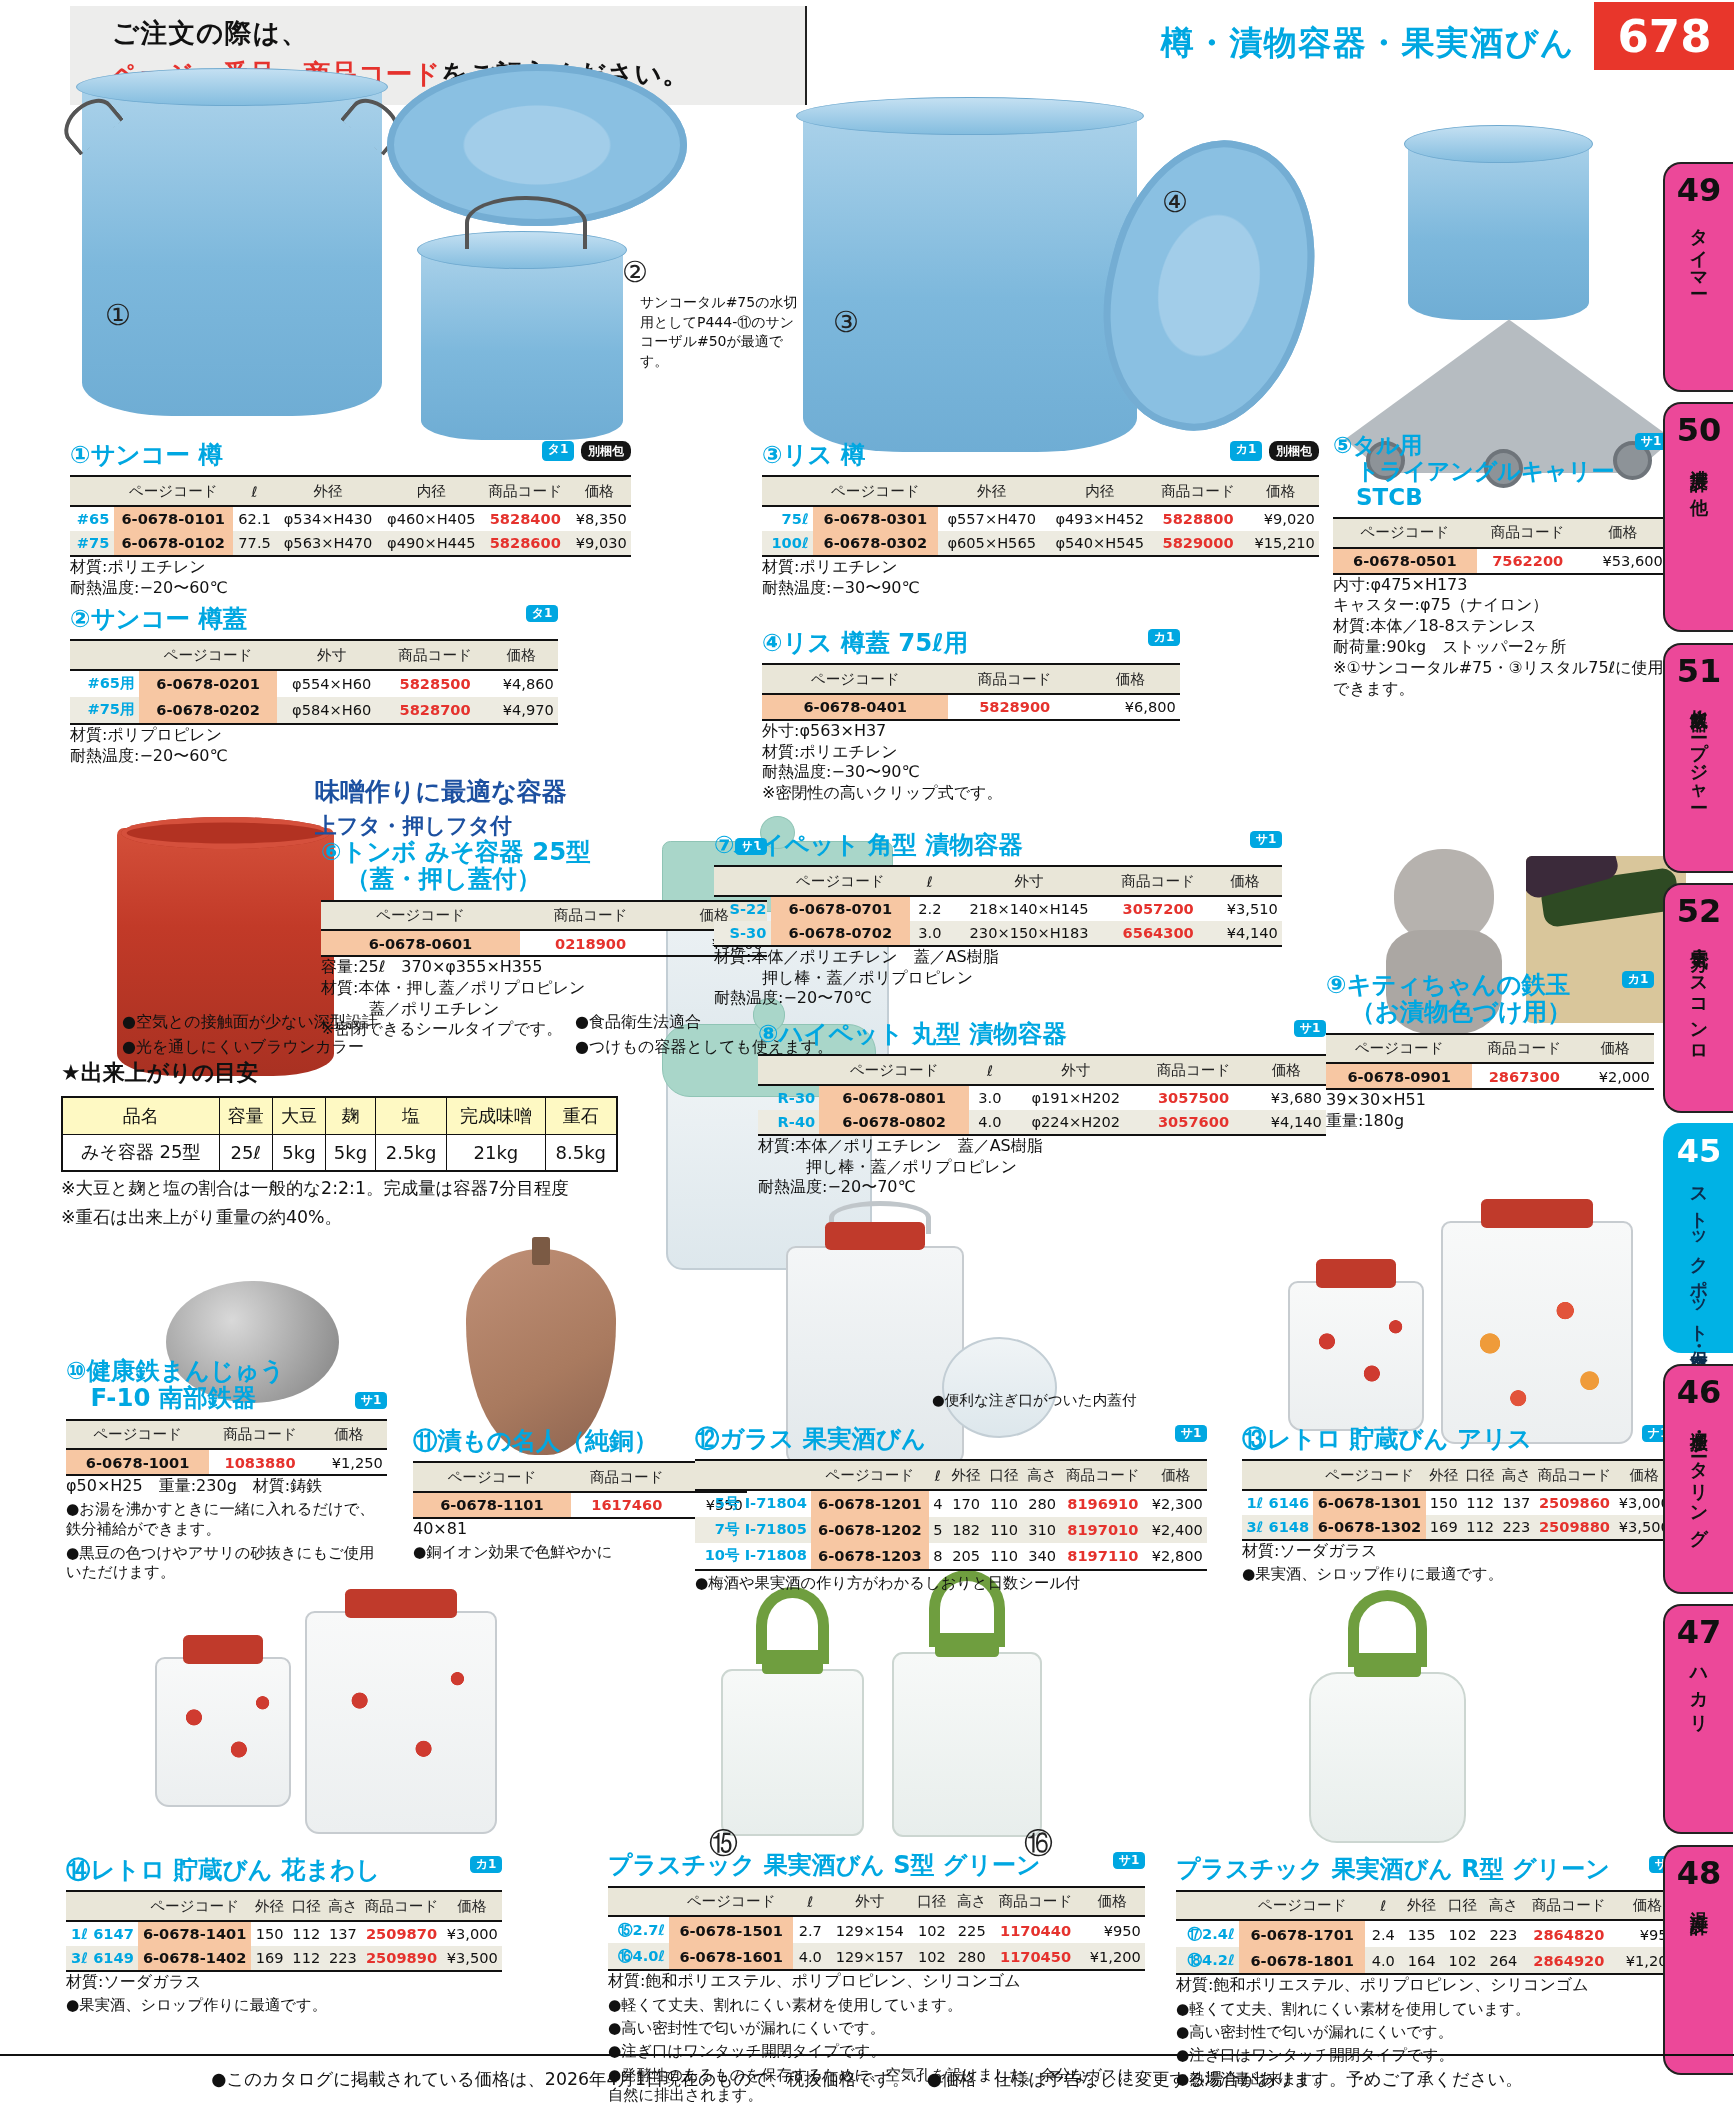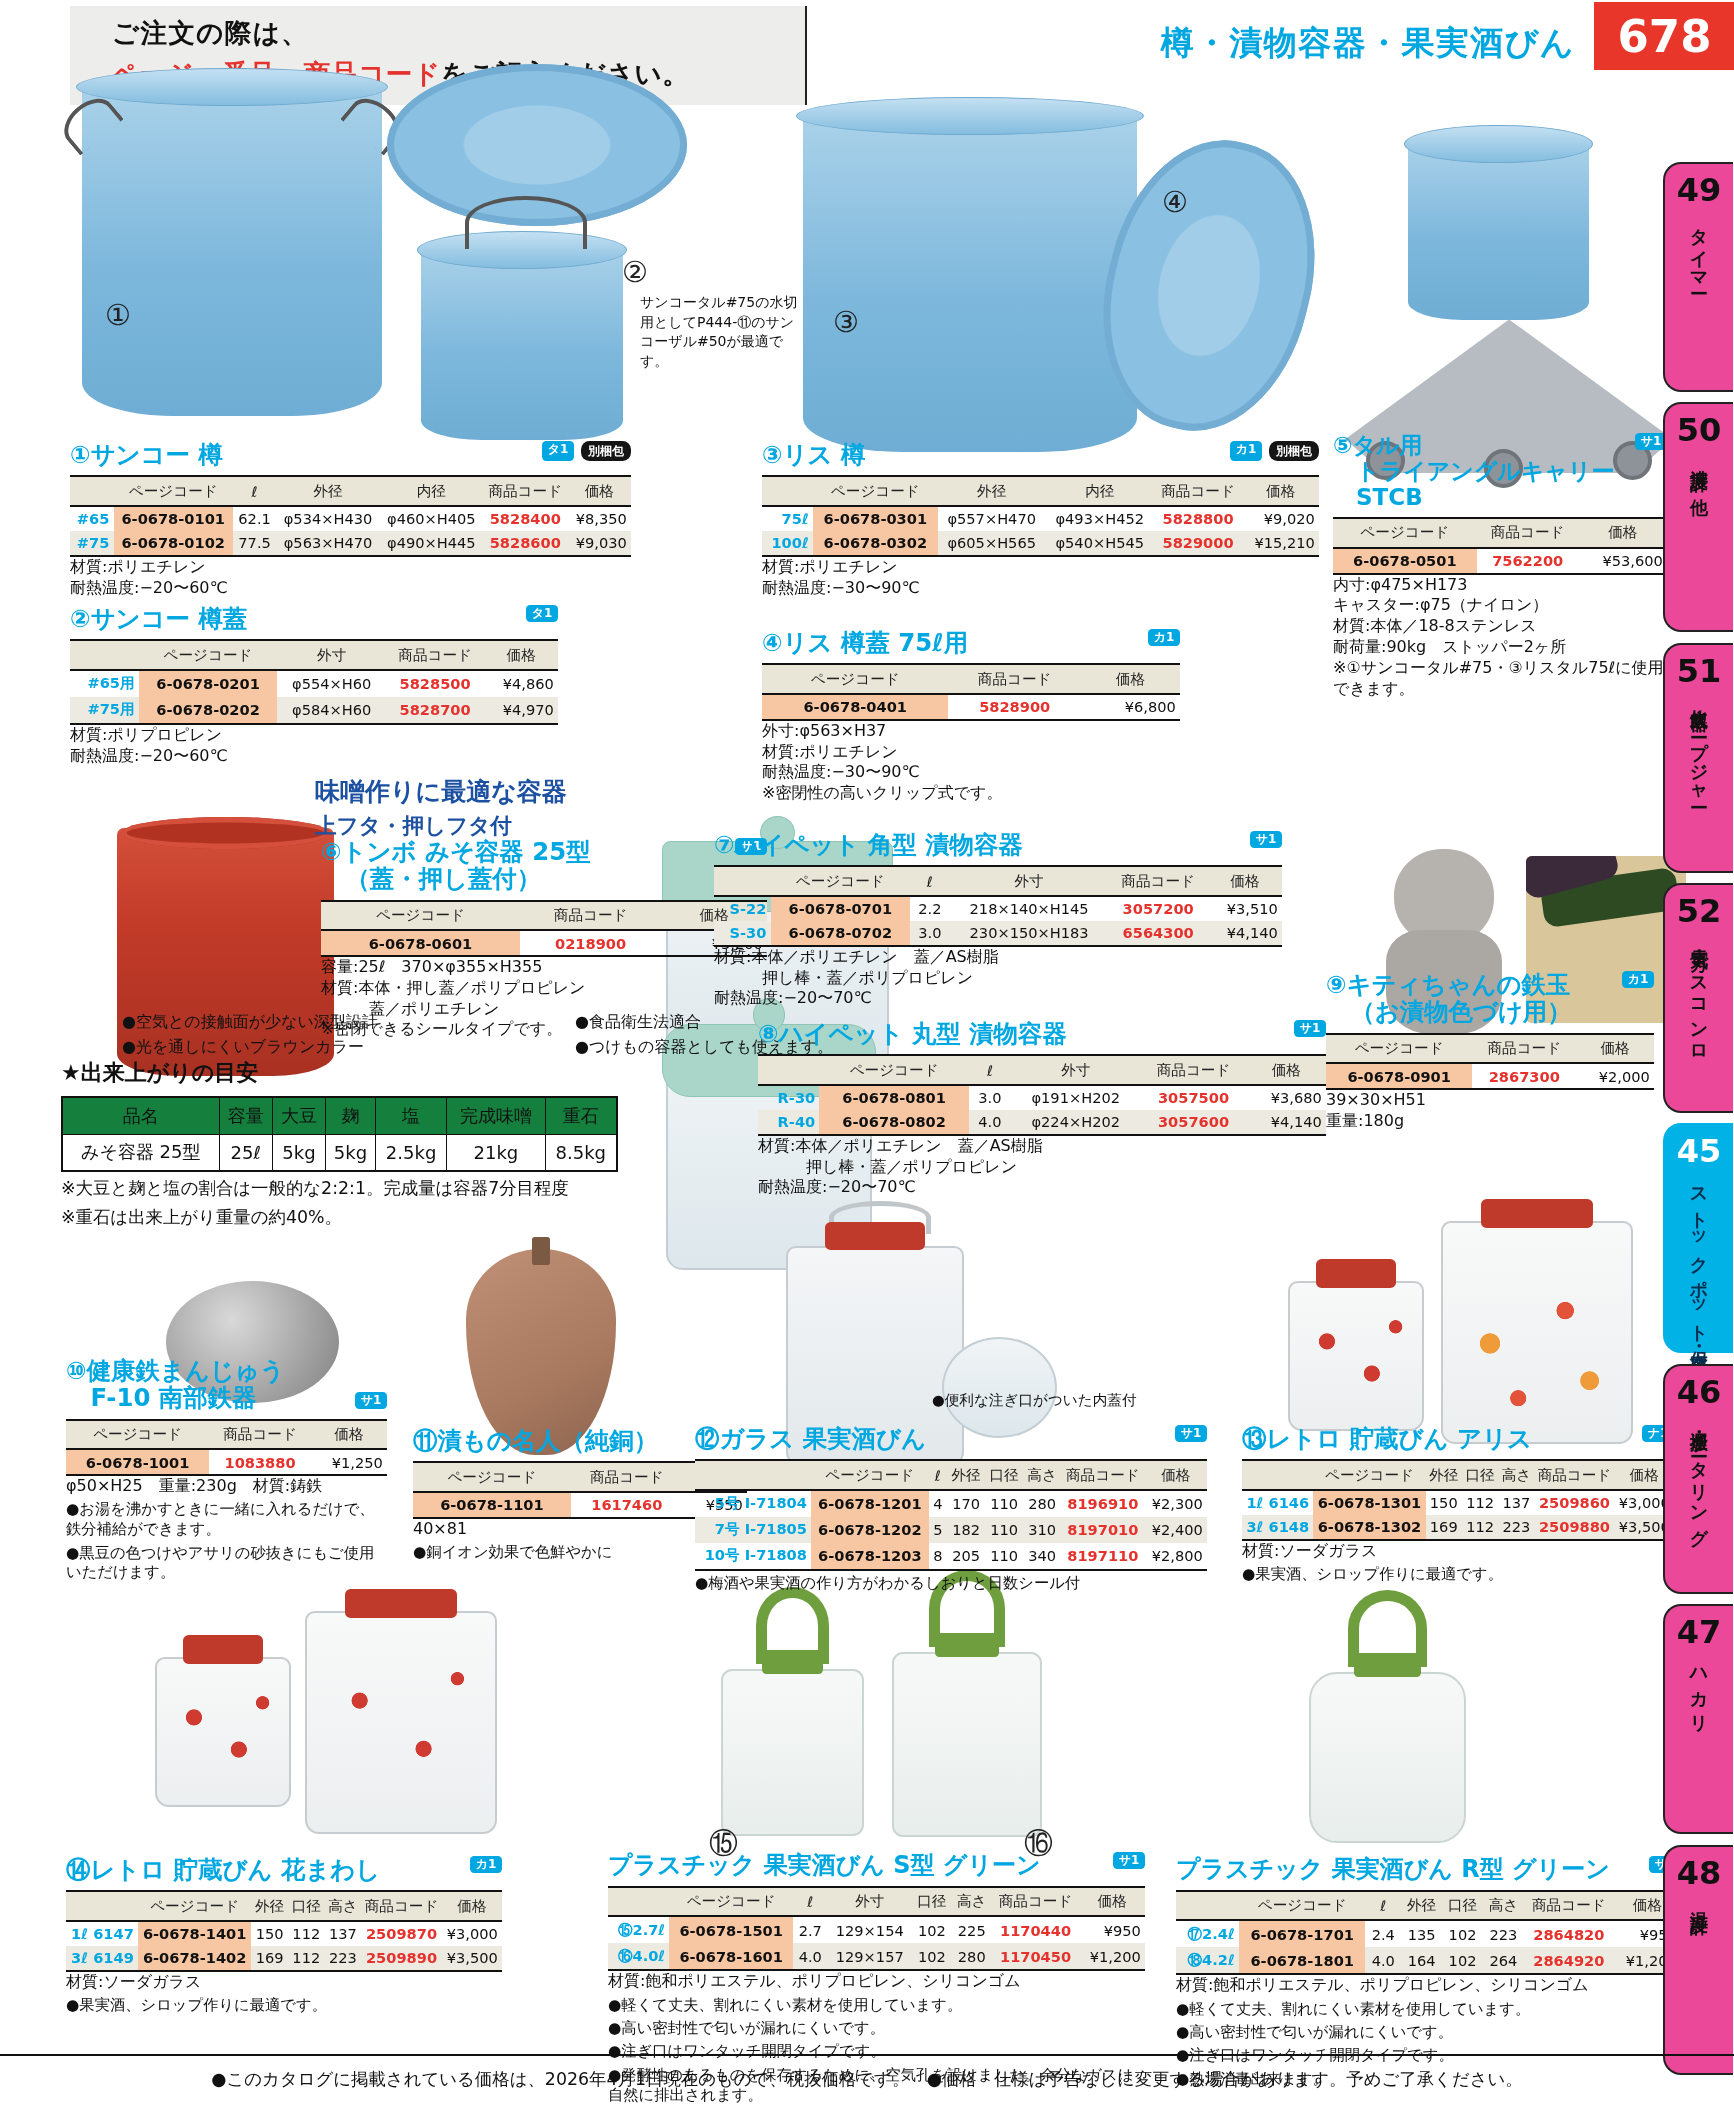--- a/index.html
+++ b/index.html
@@ -72,21 +72,21 @@
   #miso-head .mh1{font-size:25px;}
   #miso-head .mh2{font-size:21.6px;margin-top:2.8px;}
   #miso-bullets{position:absolute;left:122px;top:1012px;display:flex;font-size:16px;}
   #miso-bullets .col{width:453px;}
   #miso-bullets .col+.col{width:321px;}
   #miso-bullets div div{margin-bottom:4.2px;line-height:1.3;}
   #guide{position:absolute;left:61px;top:1058px;width:557px;}
   #guide .gh{font-size:22px;font-weight:bold;margin-bottom:8.4px;}
   #guide table{border-collapse:collapse;border:2.1px solid #111;font-size:18px;width:100%;}
   #guide th,#guide td{border:1.4px solid #111;padding:5.6px 2.8px;text-align:center;}
-  #guide th{background:#15803d;font-weight:normal;}
+  #guide th{background:#fef9c3;font-weight:normal;}
   #guide th:first-child{width:150px;}
   #guide .gnotes div{font-size:17.4px;margin-top:5.6px;line-height:1.3;}
 
   
   .caption{position:absolute;font-size:14px;line-height:1.4;}
   #caption-zaru{left:640px;top:293px;width:159px;}
   #caption-innerlid{left:932px;top:1390px;width:216px;font-size:14.6px;}
   .plbl{position:absolute;font-size:29px;color:#222;}
   .plbl.l1{left:105px;top:298px}.plbl.l2{left:622px;top:255px}.plbl.l3{left:833px;top:305px}
   .plbl.l4{left:1162px;top:185px}.plbl.l5{left:709px;top:1824px}.plbl.l6{left:1024px;top:1824px}

